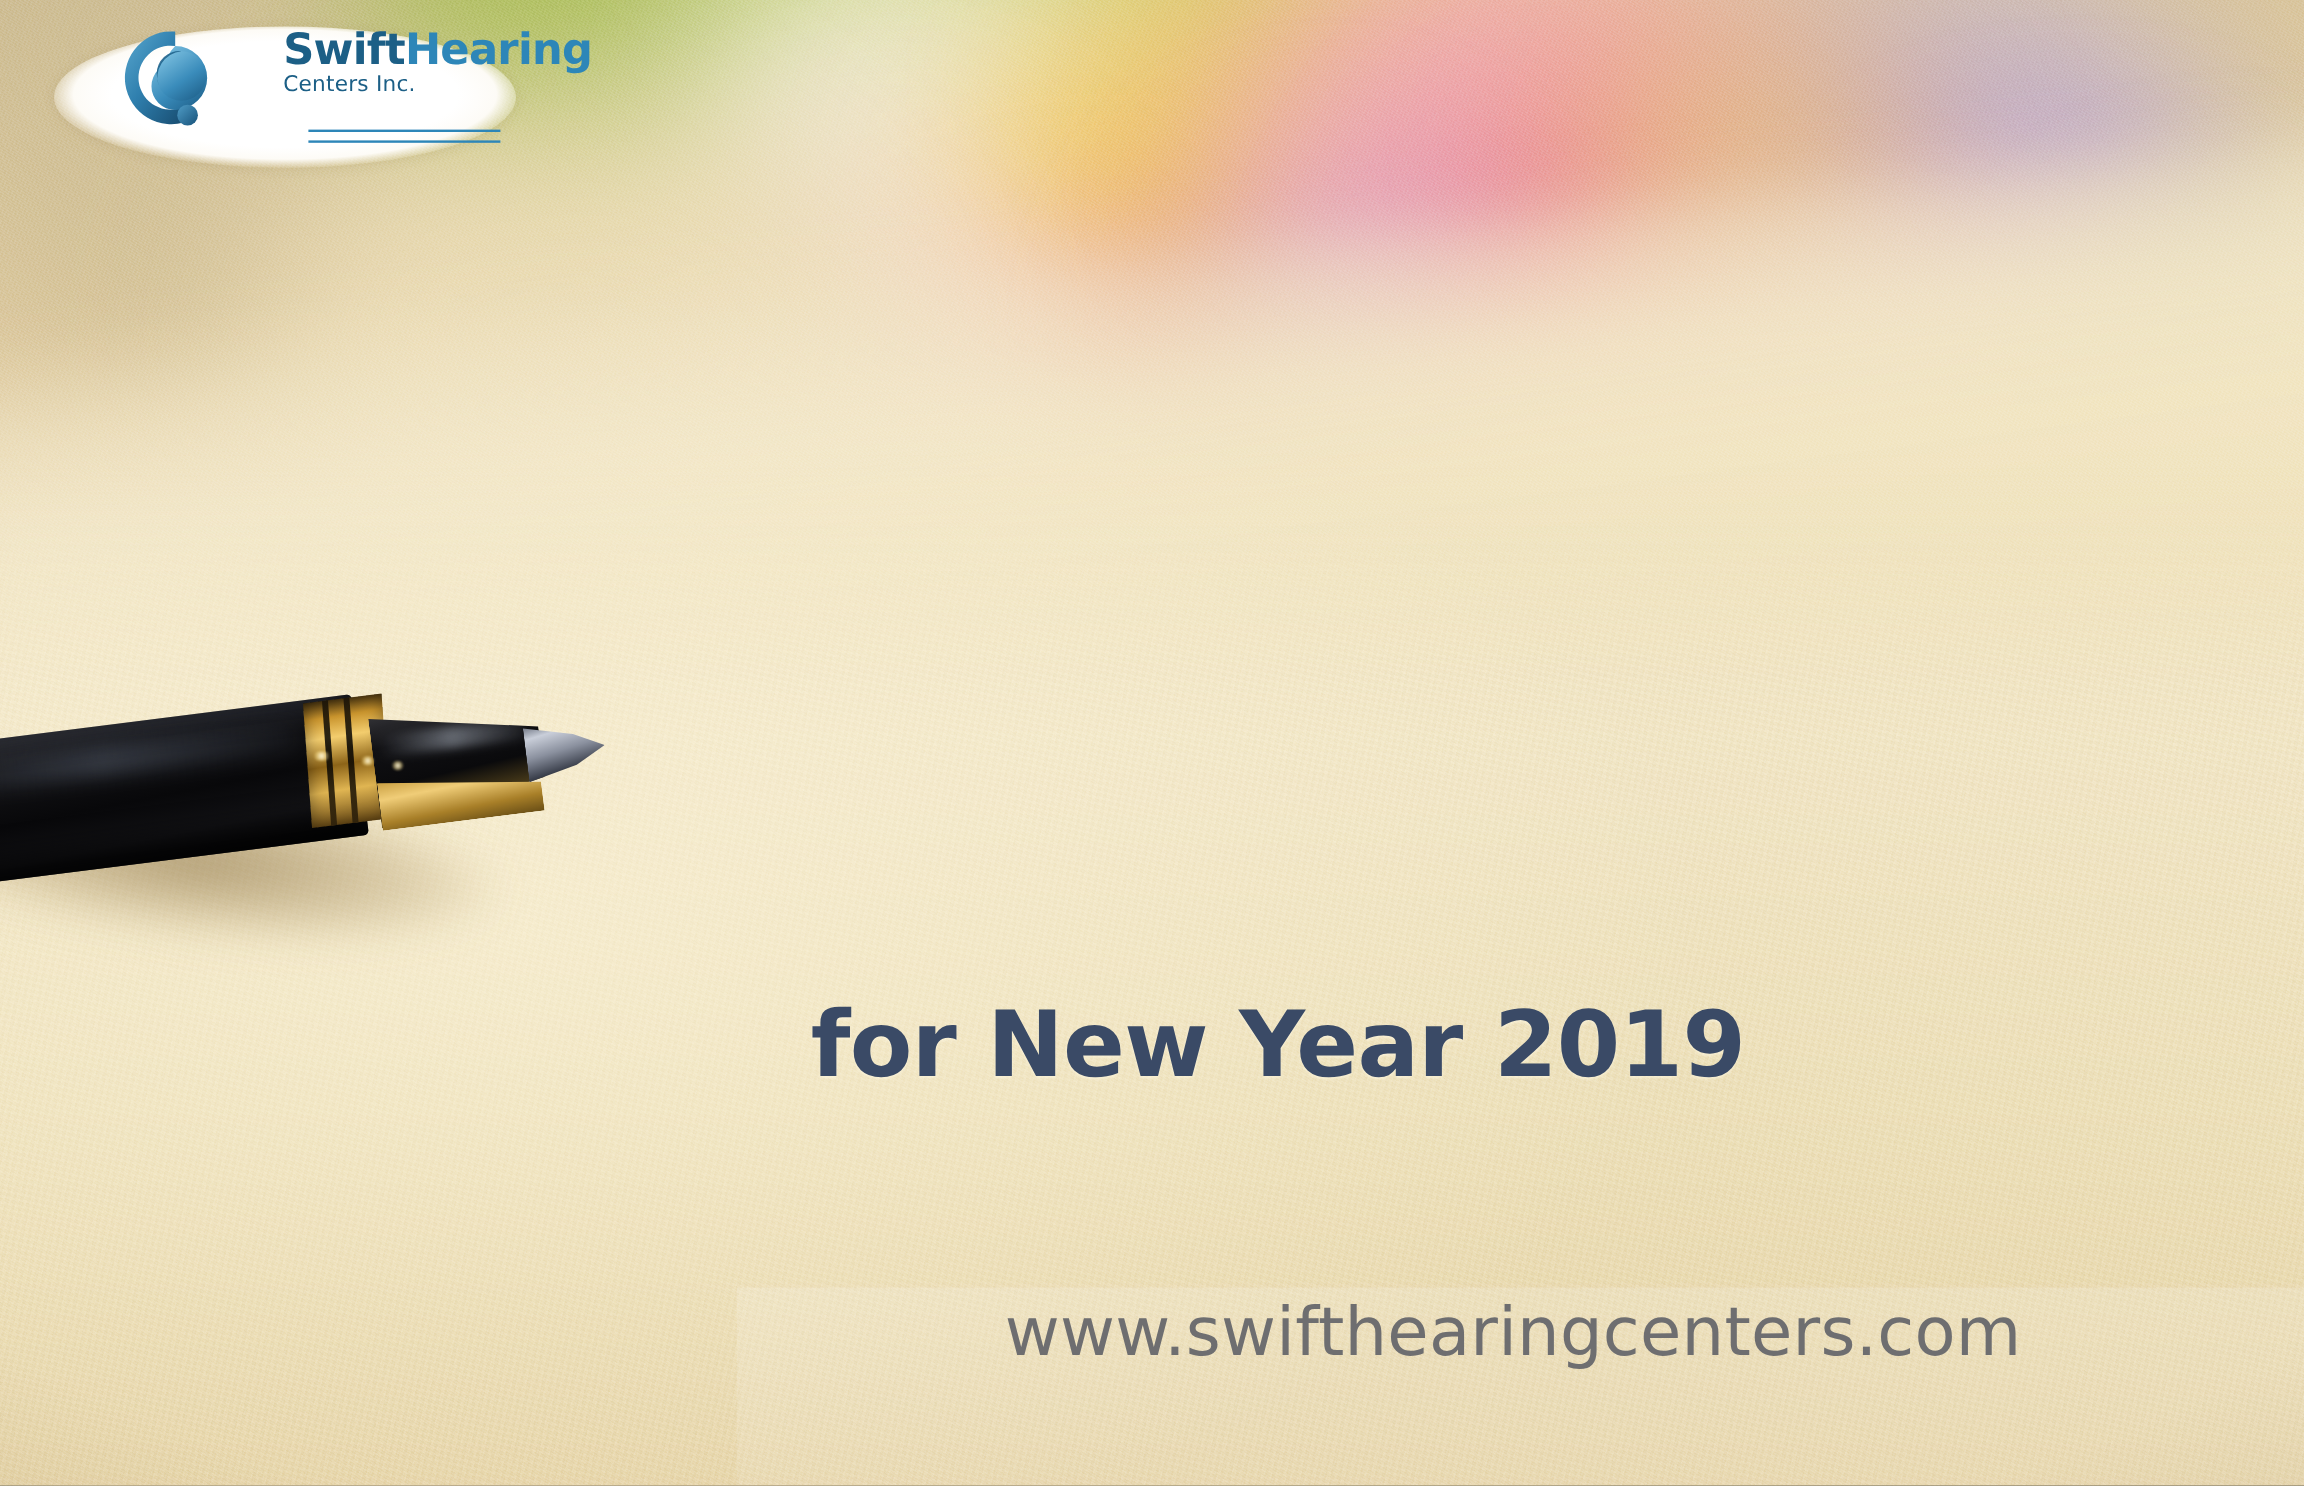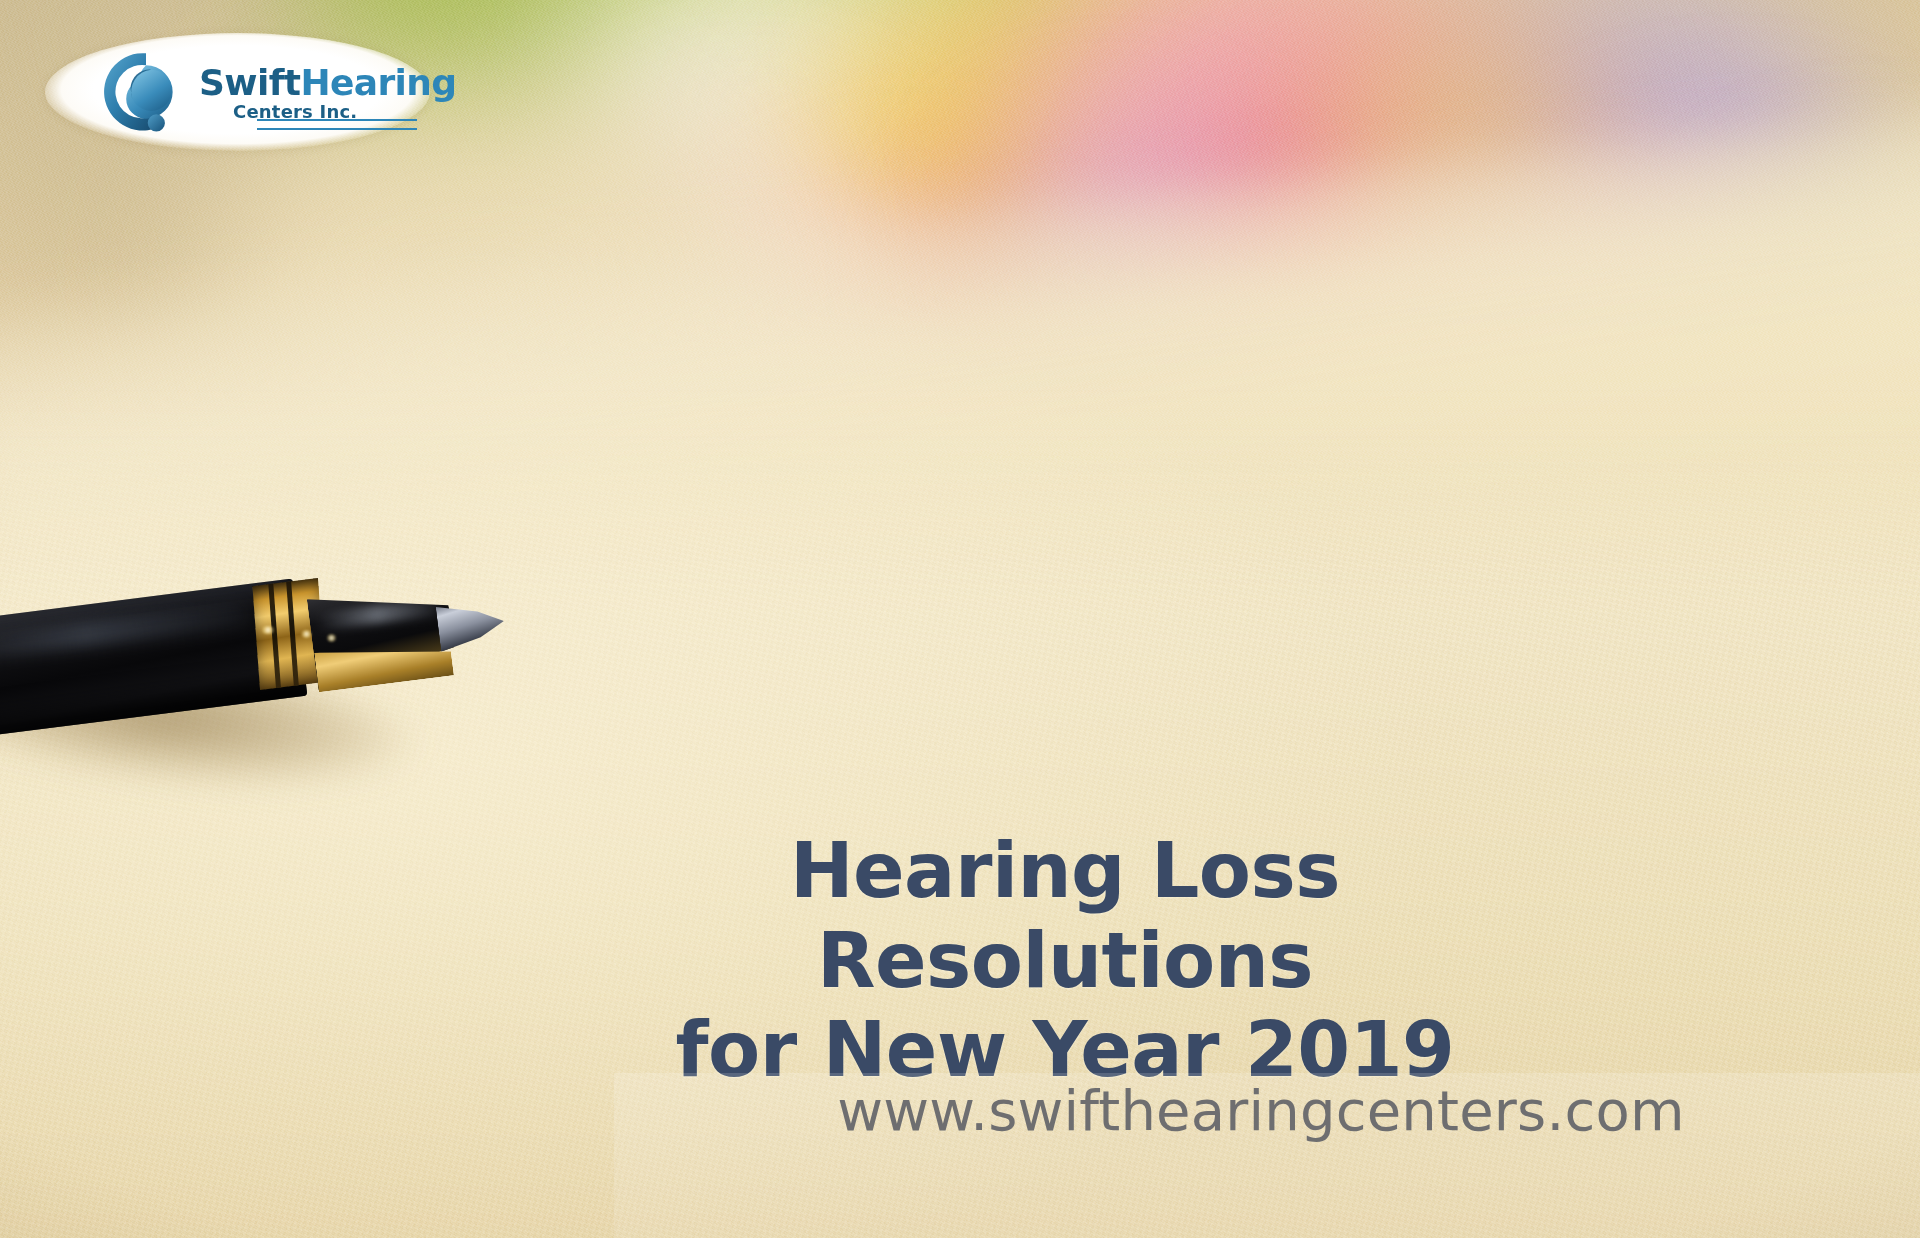--- a/index.html
+++ b/index.html
@@ -143,41 +143,41 @@
   .pen-sparkle{
     position:absolute;left:300px;top:66px;width:16px;height:8px;border-radius:50%;
     background:radial-gradient(circle,#fff7d8 0%,rgba(255,230,150,.5) 45%,rgba(255,220,120,0) 75%);
     filter:blur(1px);
   }
   .pen-sparkle.s2{left:340px;top:70px;width:13px;}
   .pen-sparkle.s3{left:366px;top:74px;width:11px;}
 
   
   .logo-badge{
-    position:absolute;left:45px;top:33px;width:385px;height:118px;
+    position:absolute;left:45px;top:22px;width:385px;height:118px;
     background:radial-gradient(ellipse 52% 52% at 50% 48%, #ffffff 0%, #ffffff 72%, #fdfbf6 88%, rgba(255,255,255,.0) 100%);
     border-radius:50%/50%;
-    display:flex;align-items:center;
+    display:flex;align-items:flex-start;
     box-shadow:0 1px 10px rgba(120,95,50,.12);
+    gap:37px;
   }
   .logo-mark{
     position:relative;width:86px;height:86px;margin-left:58px;flex:0 0 auto;
   }
   .logo-mark svg{display:block;width:100%;height:100%;}
   .logo-text{margin-left:10px;line-height:1;padding-top:2px;}
   .logo-line1{
     font-size:36px;font-weight:bold;letter-spacing:-.6px;white-space:nowrap;
     font-family:"DejaVu Sans","Liberation Sans",sans-serif;
   }
   .lt-swift{color:#1c5f86;}
   .lt-hearing{color:#2d86b8;}
   .logo-line2{
-    font-size:18px;font-weight:bold;color:#1c5f86;margin-top:2px;letter-spacing:.2px;
+    font-size:18px;font-weight:normal;color:#1c5f86;margin-top:2px;letter-spacing:.2px;
     font-family:"DejaVu Sans","Liberation Sans",sans-serif;
-    margin-left:34px;
   }
   .logo-underline{
     position:absolute;left:212px;top:86px;width:160px;height:7px;
     border-top:2px solid #2d86b8;border-bottom:2px solid #2d86b8;
   }
 
   
   .headline{
     position:absolute;left:560px;top:826px;width:1010px;
     text-align:center;
@@ -288,20 +288,19 @@
     <div class="logo-text">
       <div class="logo-line1">
         <span class="lt-swift">Swift</span><span class="lt-hearing">Hearing</span>
       </div>
       <div class="logo-line2">Centers Inc.</div>
     </div>
     <div class="logo-underline"></div>
   </div>
 
   <div class="headline">
-    <span class="hl-line">Hearing Loss Resolutions</span>
     <span class="hl-line">for New Year 2019</span>
   </div>
 
   <div class="url-strip"></div>
   <div class="url-text">www.swifthearingcenters.com</div>
 
 </div>
 
 </body></html>

